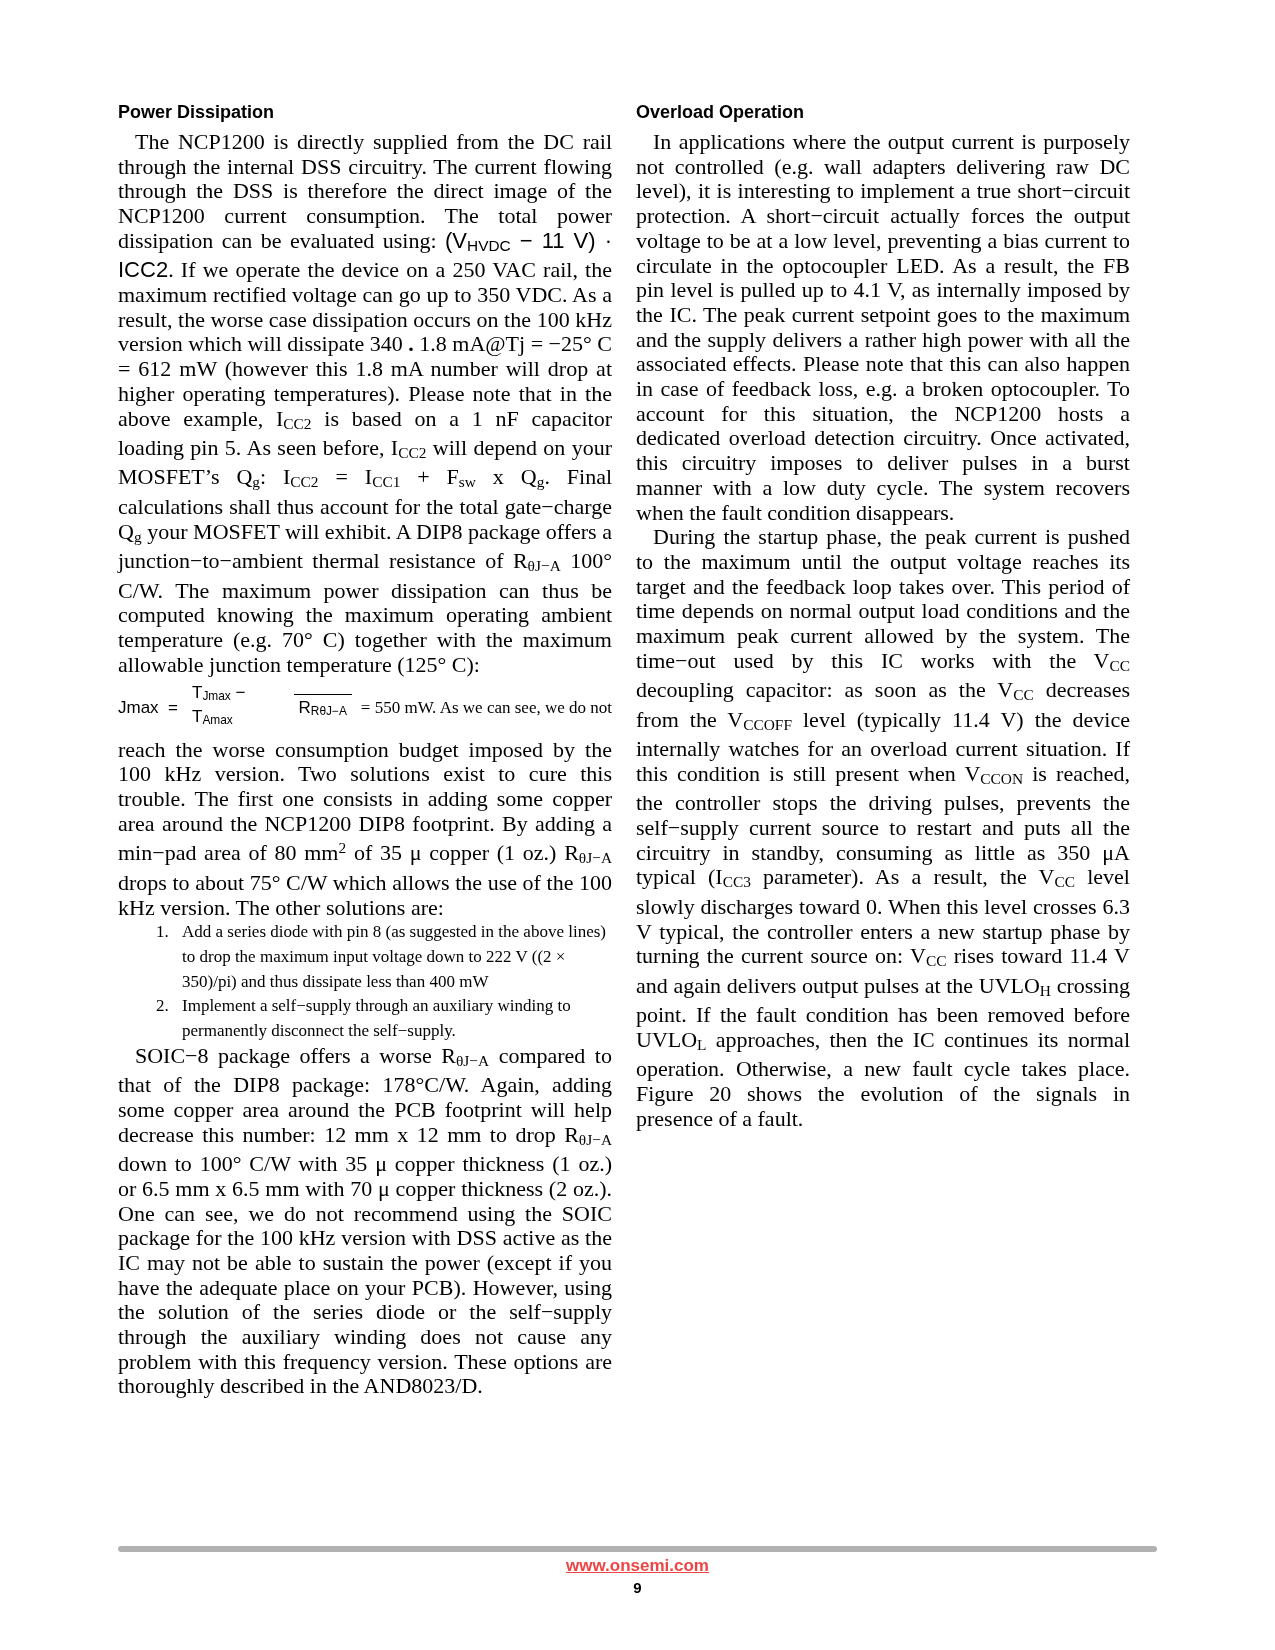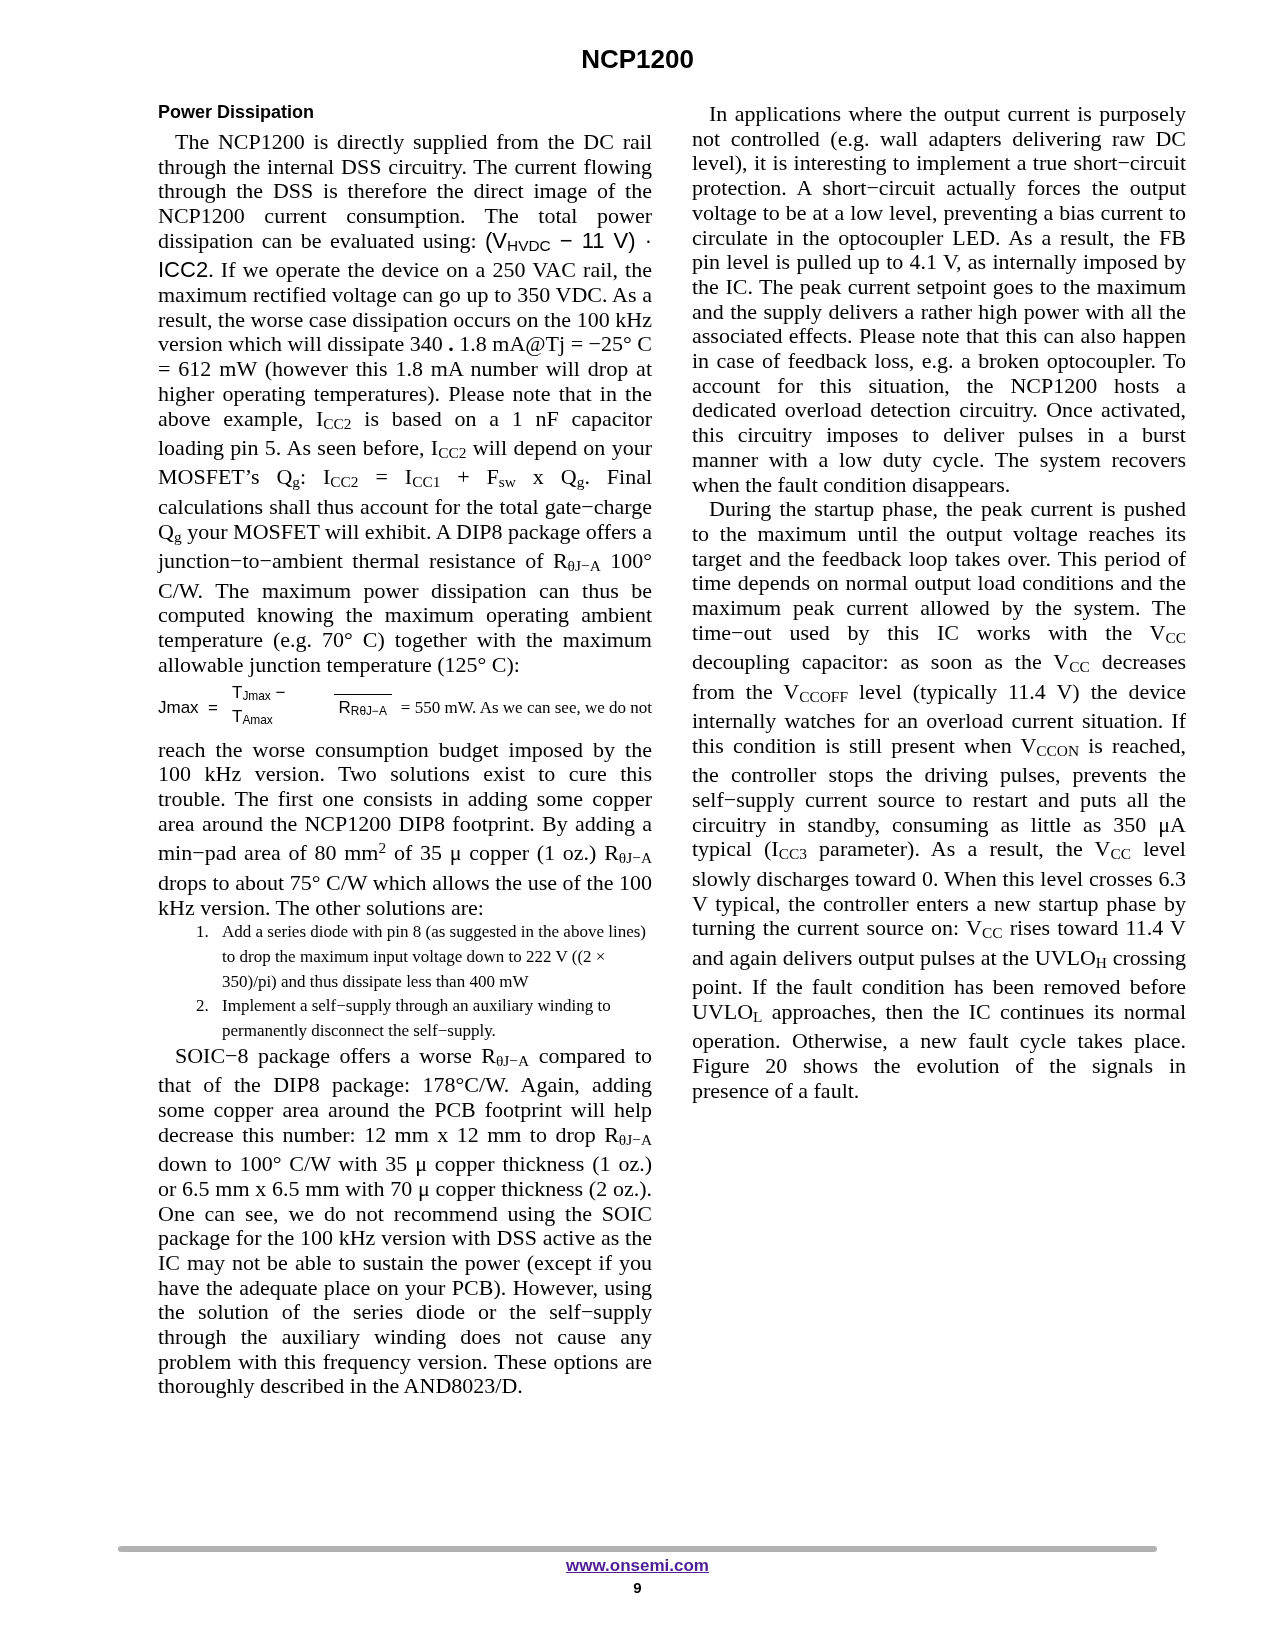--- a/index.html
+++ b/index.html
@@ -12,21 +12,21 @@
     overflow:hidden;
   }
   .doc-title{
     position:absolute;top:44px;left:0;width:100%;
     text-align:center;
     font-family:"Liberation Sans",sans-serif;
     font-weight:bold;font-size:26px;letter-spacing:0px;
   }
   .columns{
     position:absolute;top:102px;left:118px;width:1032px;
-    display:flex;gap:40px;margin-left:40px;
+    display:flex;gap:24px;
   }
   .col{width:494px;}
   .heading{
     font-family:"Liberation Sans",sans-serif;
     font-weight:bold;font-size:18px;line-height:21px;
     margin:0 0 7px 0;
   }
   p.body{
     font-size:22px;line-height:24.7px;
     text-align:justify;margin:0;
@@ -56,33 +56,32 @@
   .li-num{width:26px;flex:none;}
   .li-text{flex:1;text-align:left;}
   
   .footer-bar{
     position:absolute;top:1546px;left:118px;width:1039px;height:6px;
     background:#b2b2b2;border-radius:3px;
   }
   .footer-link{
     position:absolute;top:1556px;left:0;width:100%;text-align:center;
     font-family:"Liberation Sans",sans-serif;font-weight:bold;font-size:17px;
-    color:#4c1d95;text-decoration:underline;cursor:pointer;
+    color:#ef4444;text-decoration:underline;cursor:pointer;
   }
   .footer-page{
     position:absolute;top:1579px;left:0;width:100%;text-align:center;
     font-family:"Liberation Sans",sans-serif;font-weight:bold;font-size:15px;
   }
 </style>
 </head>
 <body>
 
 <div class="page">
 
-  <div class="doc-title">NCP1200</div>
 
   <div class="columns">
 
     <div class="col">
       <h2 class="heading">Power Dissipation</h2>
 
       <p class="body indent"><span>The NCP1200 is directly supplied from the DC rail through the internal DSS circuitry. The current flowing through the DSS is therefore the direct image of the NCP1200 current consumption. The total power dissipation can be evaluated using: </span><span class="s-sans">(V</span><span class="s-sans-sub">HVDC</span><span class="s-sans"> − 11 V) · ICC2</span><span>. If we operate the device on a 250 VAC rail, the maximum rectified voltage can go up to 350 VDC. As a result, the worse case dissipation occurs on the 100 kHz version which will dissipate 340 </span><span class="s-b">. </span><span>1.8 mA@Tj = −25° C = 612 mW (however this 1.8 mA number will drop at higher operating temperatures). Please note that in the above example, I</span><span class="s-sub">CC2</span><span> is based on a 1 nF capacitor loading pin 5. As seen before, I</span><span class="s-sub">CC2</span><span> will depend on your MOSFET’s Q</span><span class="s-sub">g</span><span>: I</span><span class="s-sub">CC2</span><span> = I</span><span class="s-sub">CC1</span><span> + F</span><span class="s-sub">sw</span><span> x Q</span><span class="s-sub">g</span><span>. Final calculations shall thus account for the total gate−charge Q</span><span class="s-sub">g</span><span> your MOSFET will exhibit. A DIP8 package offers a junction−to−ambient thermal resistance of R</span><span class="s-sub">θJ−A</span><span> 100° C/W. The maximum power dissipation can thus be computed knowing the maximum operating ambient temperature (e.g. 70° C) together with the maximum allowable junction temperature (125° C):</span></p>
 
       <div class="formula">
         <span class="f-lhs"><span class="s-sans">Jmax  =</span></span>
@@ -103,20 +102,21 @@
         <div class="list-item">
           <span class="li-num">2.</span>
           <span class="li-text"><span>Implement a self−supply through an auxiliary winding to permanently disconnect the self−supply.</span></span>
         </div>
       </div>
 
       <p class="body indent"><span>SOIC−8 package offers a worse R</span><span class="s-sub">θJ−A</span><span> compared to that of the DIP8 package: 178°C/W. Again, adding some copper area around the PCB footprint will help decrease this number: 12 mm x 12 mm to drop R</span><span class="s-sub">θJ−A</span><span> down to 100° C/W with 35 μ copper thickness (1 oz.) or 6.5 mm x 6.5 mm with 70 μ copper thickness (2 oz.). One can see, we do not recommend using the SOIC package for the 100 kHz version with DSS active as the IC may not be able to sustain the power (except if you have the adequate place on your PCB). However, using the solution of the series diode or the self−supply through the auxiliary winding does not cause any problem with this frequency version. These options are thoroughly described in the AND8023/D.</span></p>
     </div>
 
     <div class="col">
+      <h2 class="heading">Overload Operation</h2>
 
       <p class="body indent"><span>In applications where the output current is purposely not controlled (e.g. wall adapters delivering raw DC level), it is interesting to implement a true short−circuit protection. A short−circuit actually forces the output voltage to be at a low level, preventing a bias current to circulate in the optocoupler LED. As a result, the FB pin level is pulled up to 4.1 V, as internally imposed by the IC. The peak current setpoint goes to the maximum and the supply delivers a rather high power with all the associated effects. Please note that this can also happen in case of feedback loss, e.g. a broken optocoupler. To account for this situation, the NCP1200 hosts a dedicated overload detection circuitry. Once activated, this circuitry imposes to deliver pulses in a burst manner with a low duty cycle. The system recovers when the fault condition disappears.</span></p>
 
       <p class="body indent"><span>During the startup phase, the peak current is pushed to the maximum until the output voltage reaches its target and the feedback loop takes over. This period of time depends on normal output load conditions and the maximum peak current allowed by the system. The time−out used by this IC works with the V</span><span class="s-sub">CC</span><span> decoupling capacitor: as soon as the V</span><span class="s-sub">CC</span><span> decreases from the V</span><span class="s-sub">CCOFF</span><span> level (typically 11.4 V) the device internally watches for an overload current situation. If this condition is still present when V</span><span class="s-sub">CCON</span><span> is reached, the controller stops the driving pulses, prevents the self−supply current source to restart and puts all the circuitry in standby, consuming as little as 350 μA typical (I</span><span class="s-sub">CC3</span><span> parameter). As a result, the V</span><span class="s-sub">CC</span><span> level slowly discharges toward 0. When this level crosses 6.3 V typical, the controller enters a new startup phase by turning the current source on: V</span><span class="s-sub">CC</span><span> rises toward 11.4 V and again delivers output pulses at the UVLO</span><span class="s-sub">H</span><span> crossing point. If the fault condition has been removed before UVLO</span><span class="s-sub">L</span><span> approaches, then the IC continues its normal operation. Otherwise, a new fault cycle takes place. Figure 20 shows the evolution of the signals in presence of a fault.</span></p>
     </div>
 
   </div>
 
   <div class="footer-bar"></div>
   <a class="footer-link">www.onsemi.com</a>

